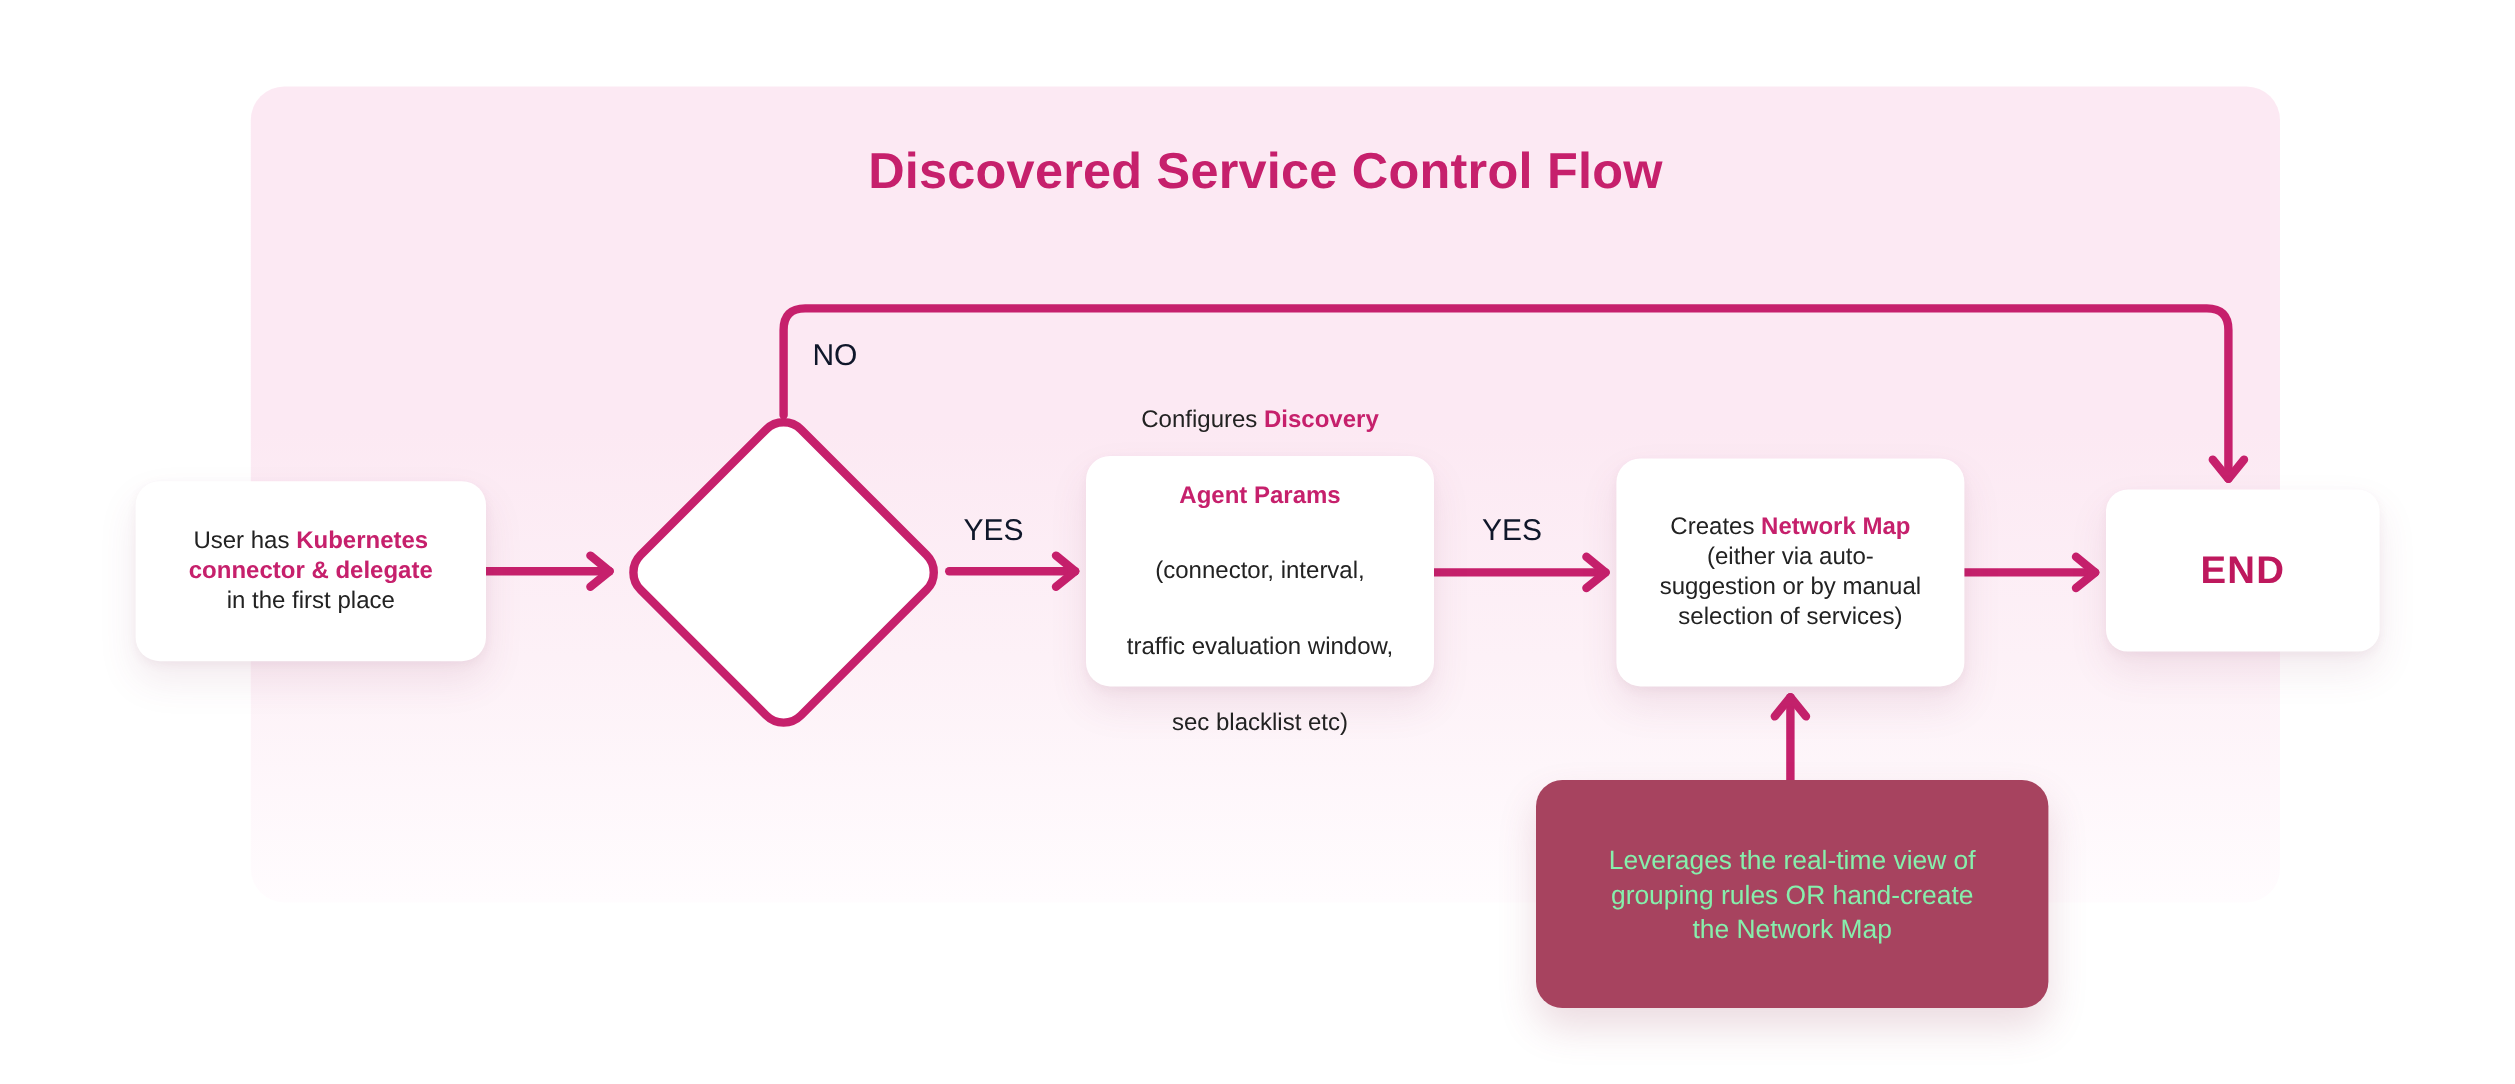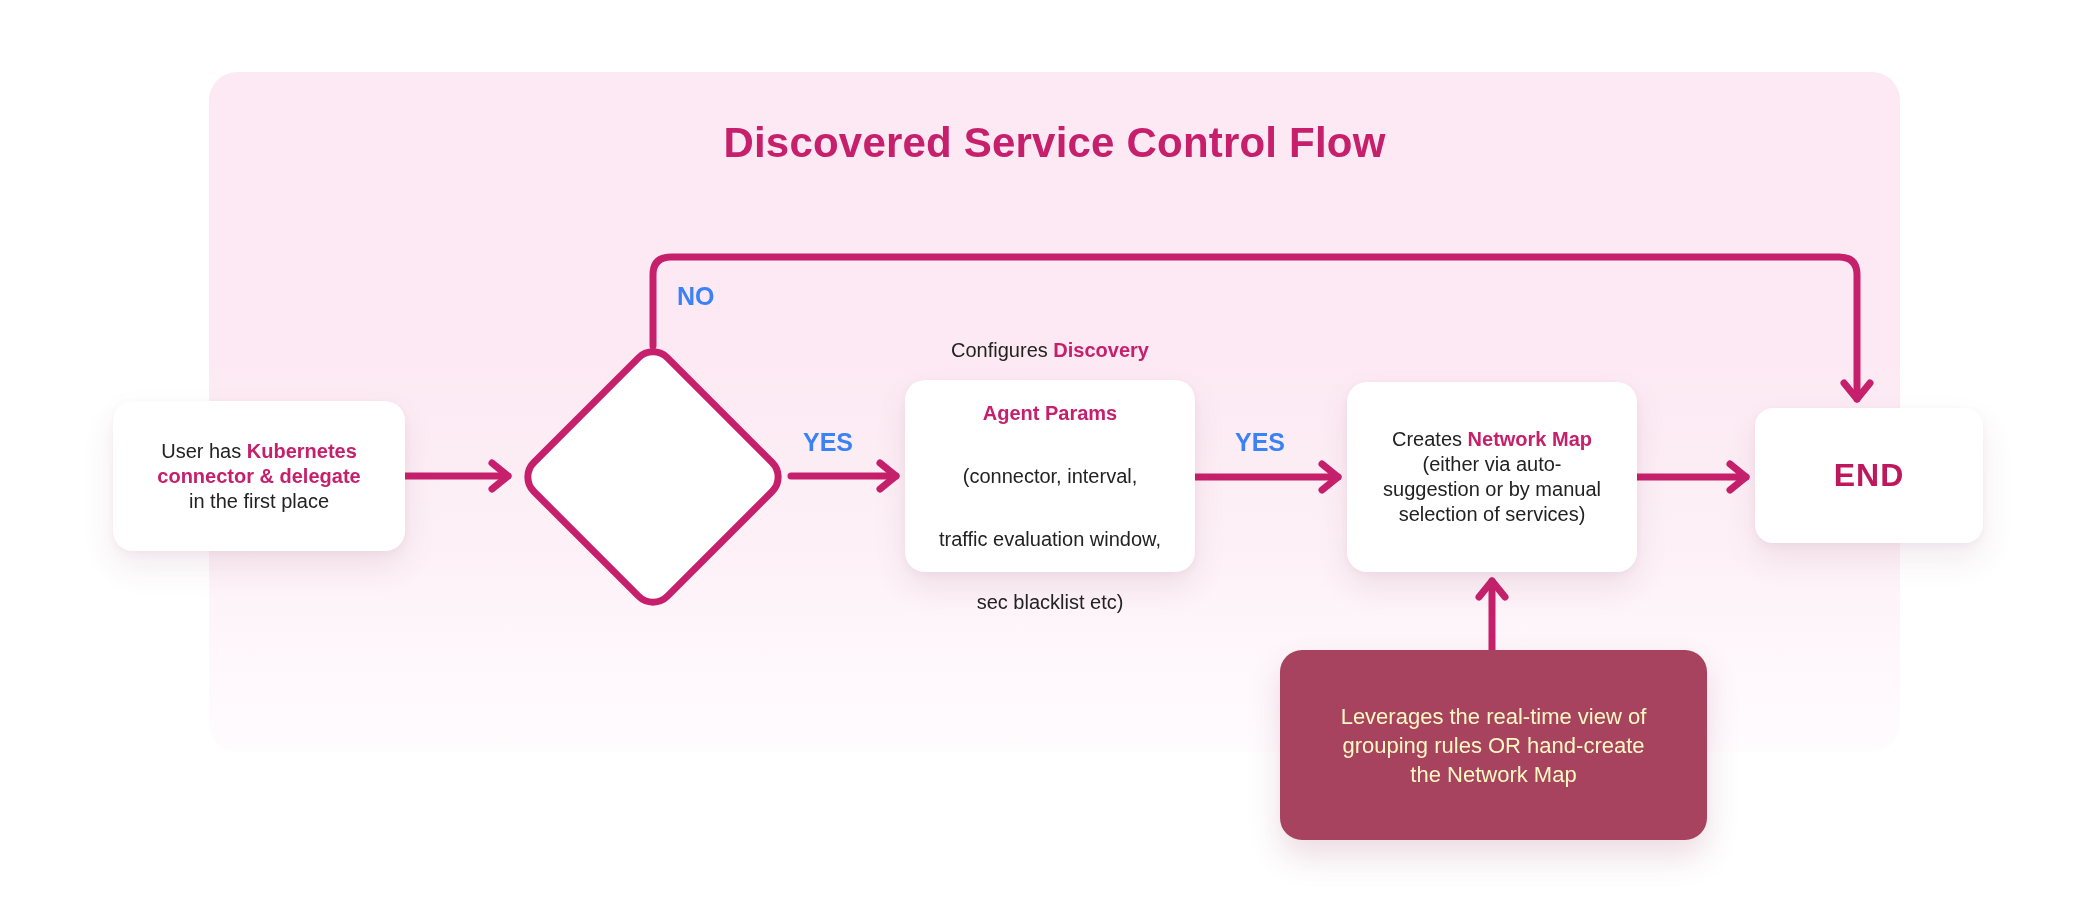--- a/index.html
+++ b/index.html
@@ -38,27 +38,27 @@
     transform:rotate(45deg);
   }
   .diamond-label {
     position:absolute; left:523px; top:417px; width:260px;
     text-align:center; color:#222222; font-size:19px; line-height:24px;
   }
   .accent { color:#c6206c; font-weight:700; }
   .plain  { color:#222222; }
   .note {
     position:absolute; left:1280px; top:650px; width:427px; height:190px;
-    border-radius:22px; background:#a7435f; color:#fef9c3;
+    border-radius:22px; background:#a7435f; color:#86efac;
     display:flex; flex-direction:column; justify-content:center; align-items:center;
     text-align:center; font-size:22px; line-height:29px;
     box-shadow:0 16px 32px rgba(150,60,90,0.18);
   }
   .edge-label {
-    position:absolute; font-weight:700; font-size:25px; line-height:25px; color:#3b82f6;
+    position:absolute; font-weight:400; font-size:25px; line-height:25px; color:#0f172a;
   }
   .label-no   { left:677px;  top:284px; }
   .label-yes1 { left:803px;  top:430px; }
   .label-yes2 { left:1235px; top:430px; }
 </style>
 </head>
 <body>
 
 <div class="stage">
 

